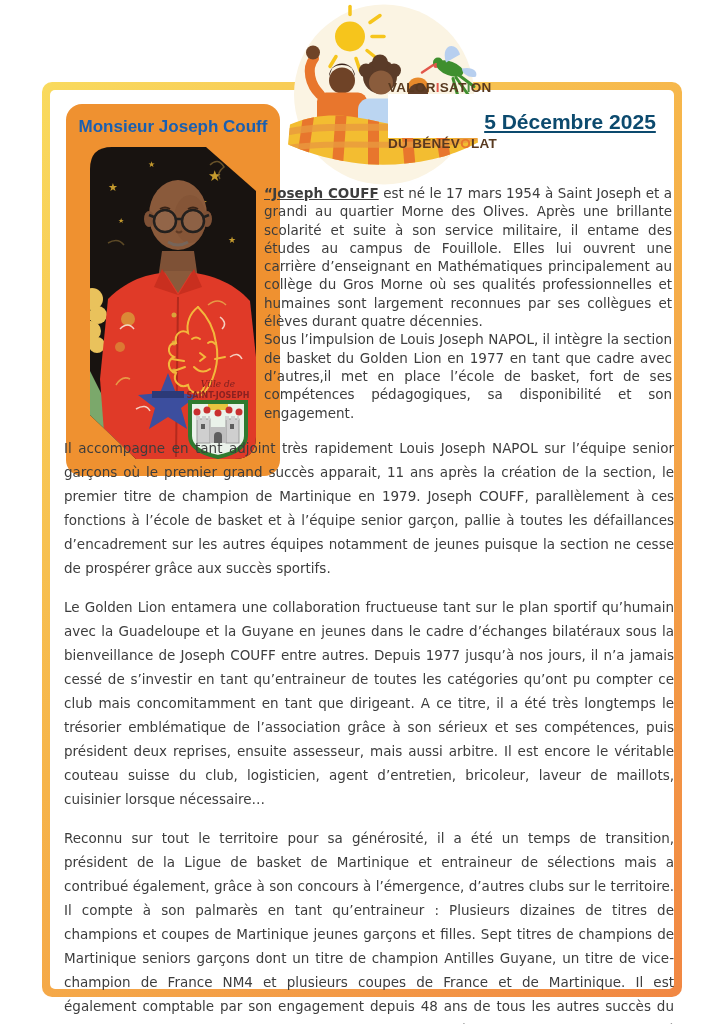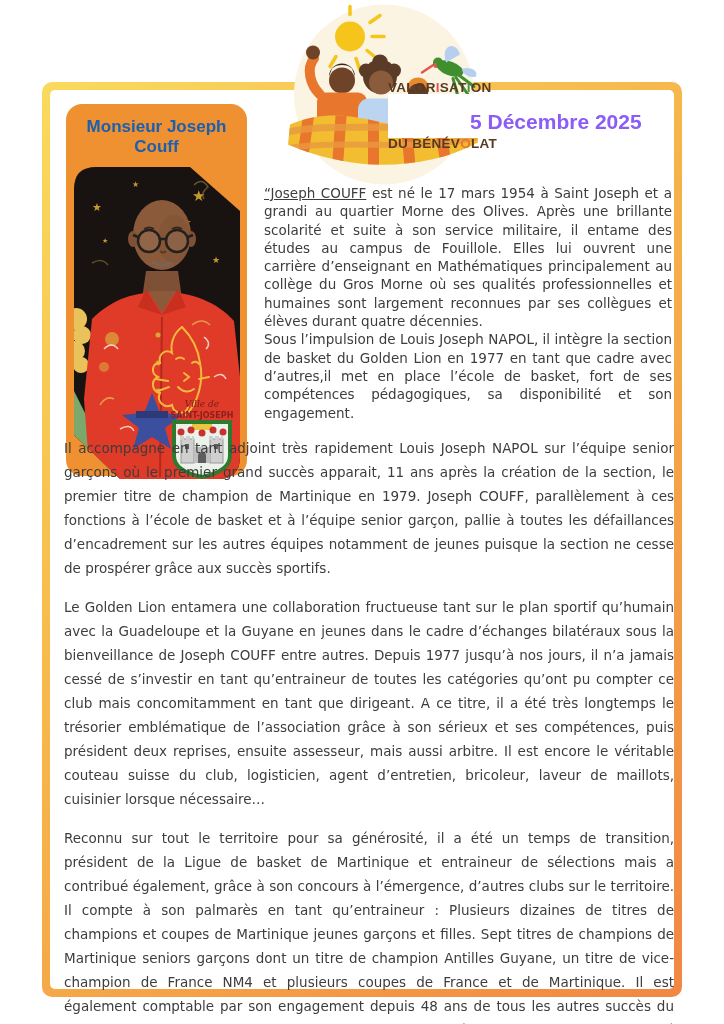--- a/index.html
+++ b/index.html
@@ -19,45 +19,45 @@
   .logo-chip{
     position:absolute;left:388px;top:94px;width:110px;height:44px;background:#ffffff;
     z-index:4;display:flex;flex-direction:column;justify-content:center;
     font-family:"Liberation Sans",sans-serif;font-weight:bold;font-size:13.5px;
     line-height:16px;letter-spacing:.3px;color:#58391f;gap:40px;
   }
   .logo-chip .c1{color:#e2574c}
   .logo-chip .c2{color:#4c8c3f}
   .logo-chip .c3{color:#e8762d}
   .date{
-    position:absolute;left:470px;top:110px;width:200px;text-align:left;z-index:4;
-    font-family:"Liberation Sans",sans-serif;font-weight:bold;font-size:21px;color:#8b5cf6;
+    position:absolute;left:470px;top:110px;width:200px;text-align:center;z-index:4;
+    font-family:"Liberation Sans",sans-serif;font-weight:bold;font-size:21px;color:#0c4a6e;text-decoration:underline;
   }
   
   .card{
-    position:absolute;left:66px;top:104px;width:181px;height:372px;z-index:2;
+    position:absolute;left:66px;top:104px;width:214px;height:372px;z-index:2;
     background:#ef9130;border-radius:16px;
   }
   .card-title{
     margin-top:13px;text-align:center;
     font-family:"Liberation Sans",sans-serif;font-weight:bold;font-size:17px;color:#1a5fb0;
   }
   .photo{display:block;margin:10px auto 0 auto;}
   
   .col{
     position:absolute;left:264px;top:184px;width:408px;z-index:2;
     font-size:13.5px;line-height:18.3px;text-align:justify;
   }
   .full{
     position:absolute;left:64px;top:436px;width:610px;z-index:2;
     font-size:13.5px;line-height:24px;text-align:justify;
   }
   p{margin:0;}
   .full p + p{margin-top:15px;}
-  .lead{font-weight:normal;text-decoration:underline;}
+  .lead{font-weight:bold;text-decoration:underline;}
   .signature{
     margin-top:6px;text-align:right;font-weight:bold;font-size:11px;color:#1f1f1f;
   }
 </style>
 </head>
 <body>
 
 <div class="frame">
   <div class="frame-inner"></div>
 </div>

